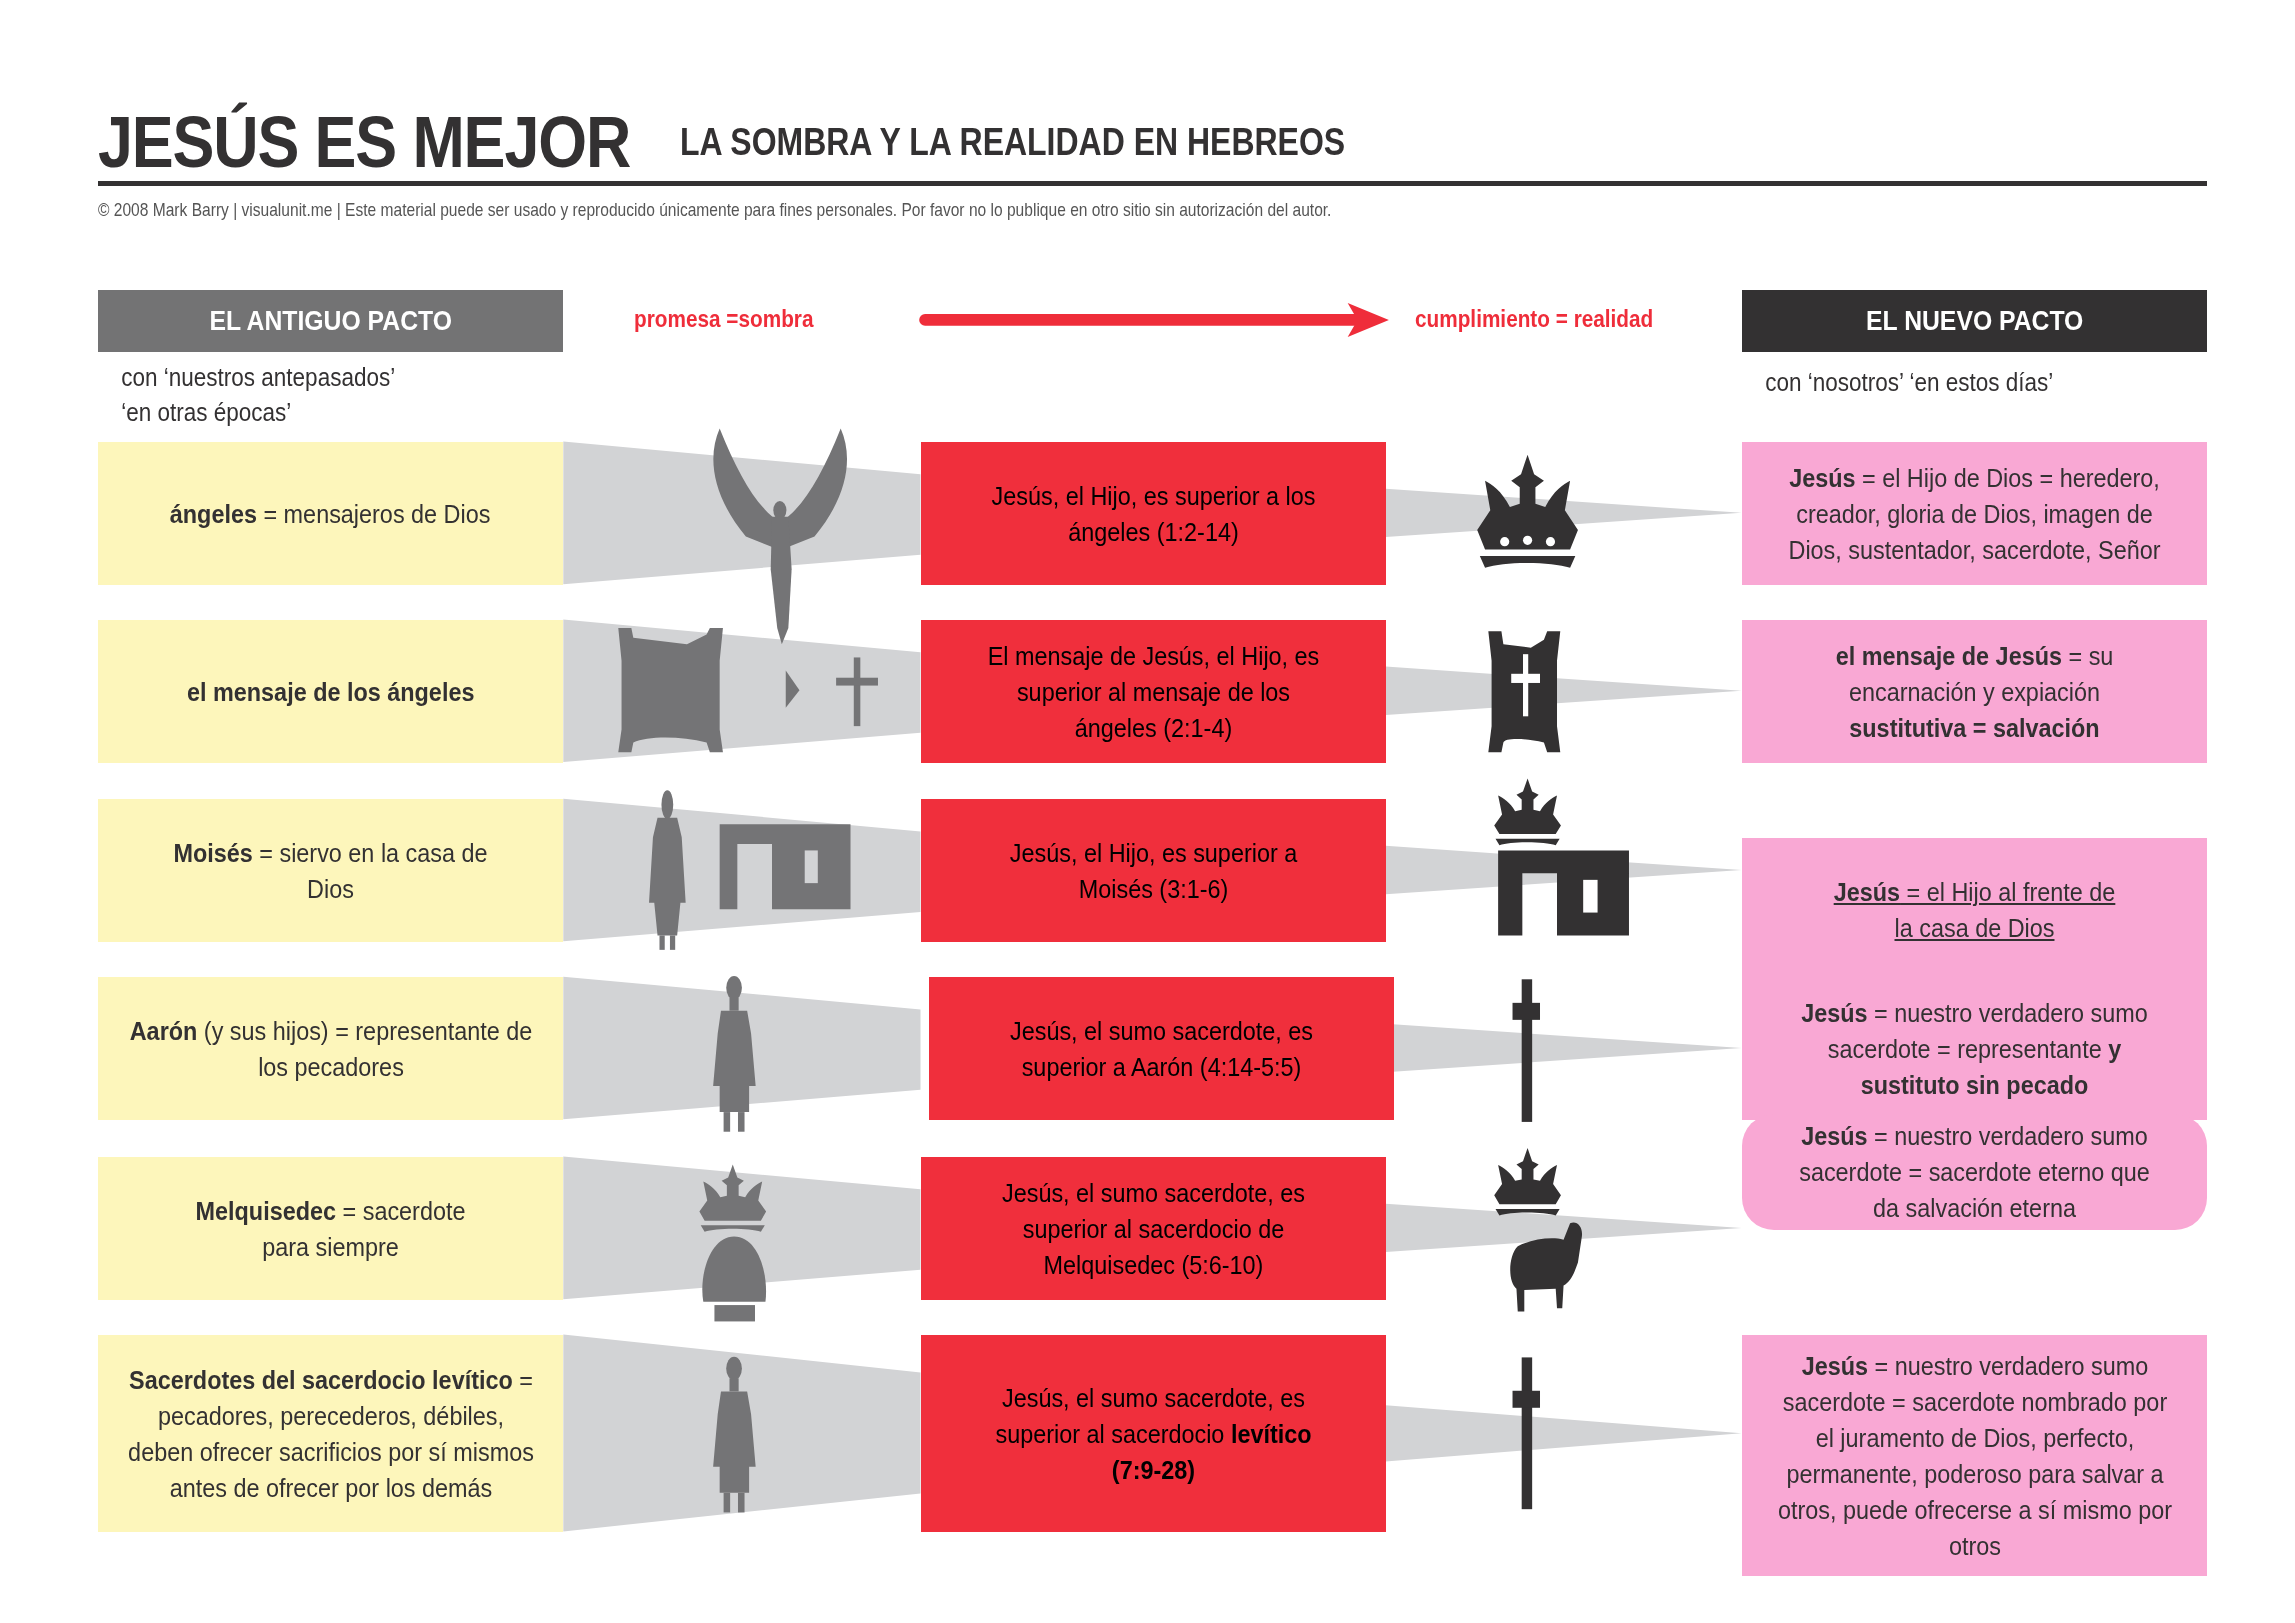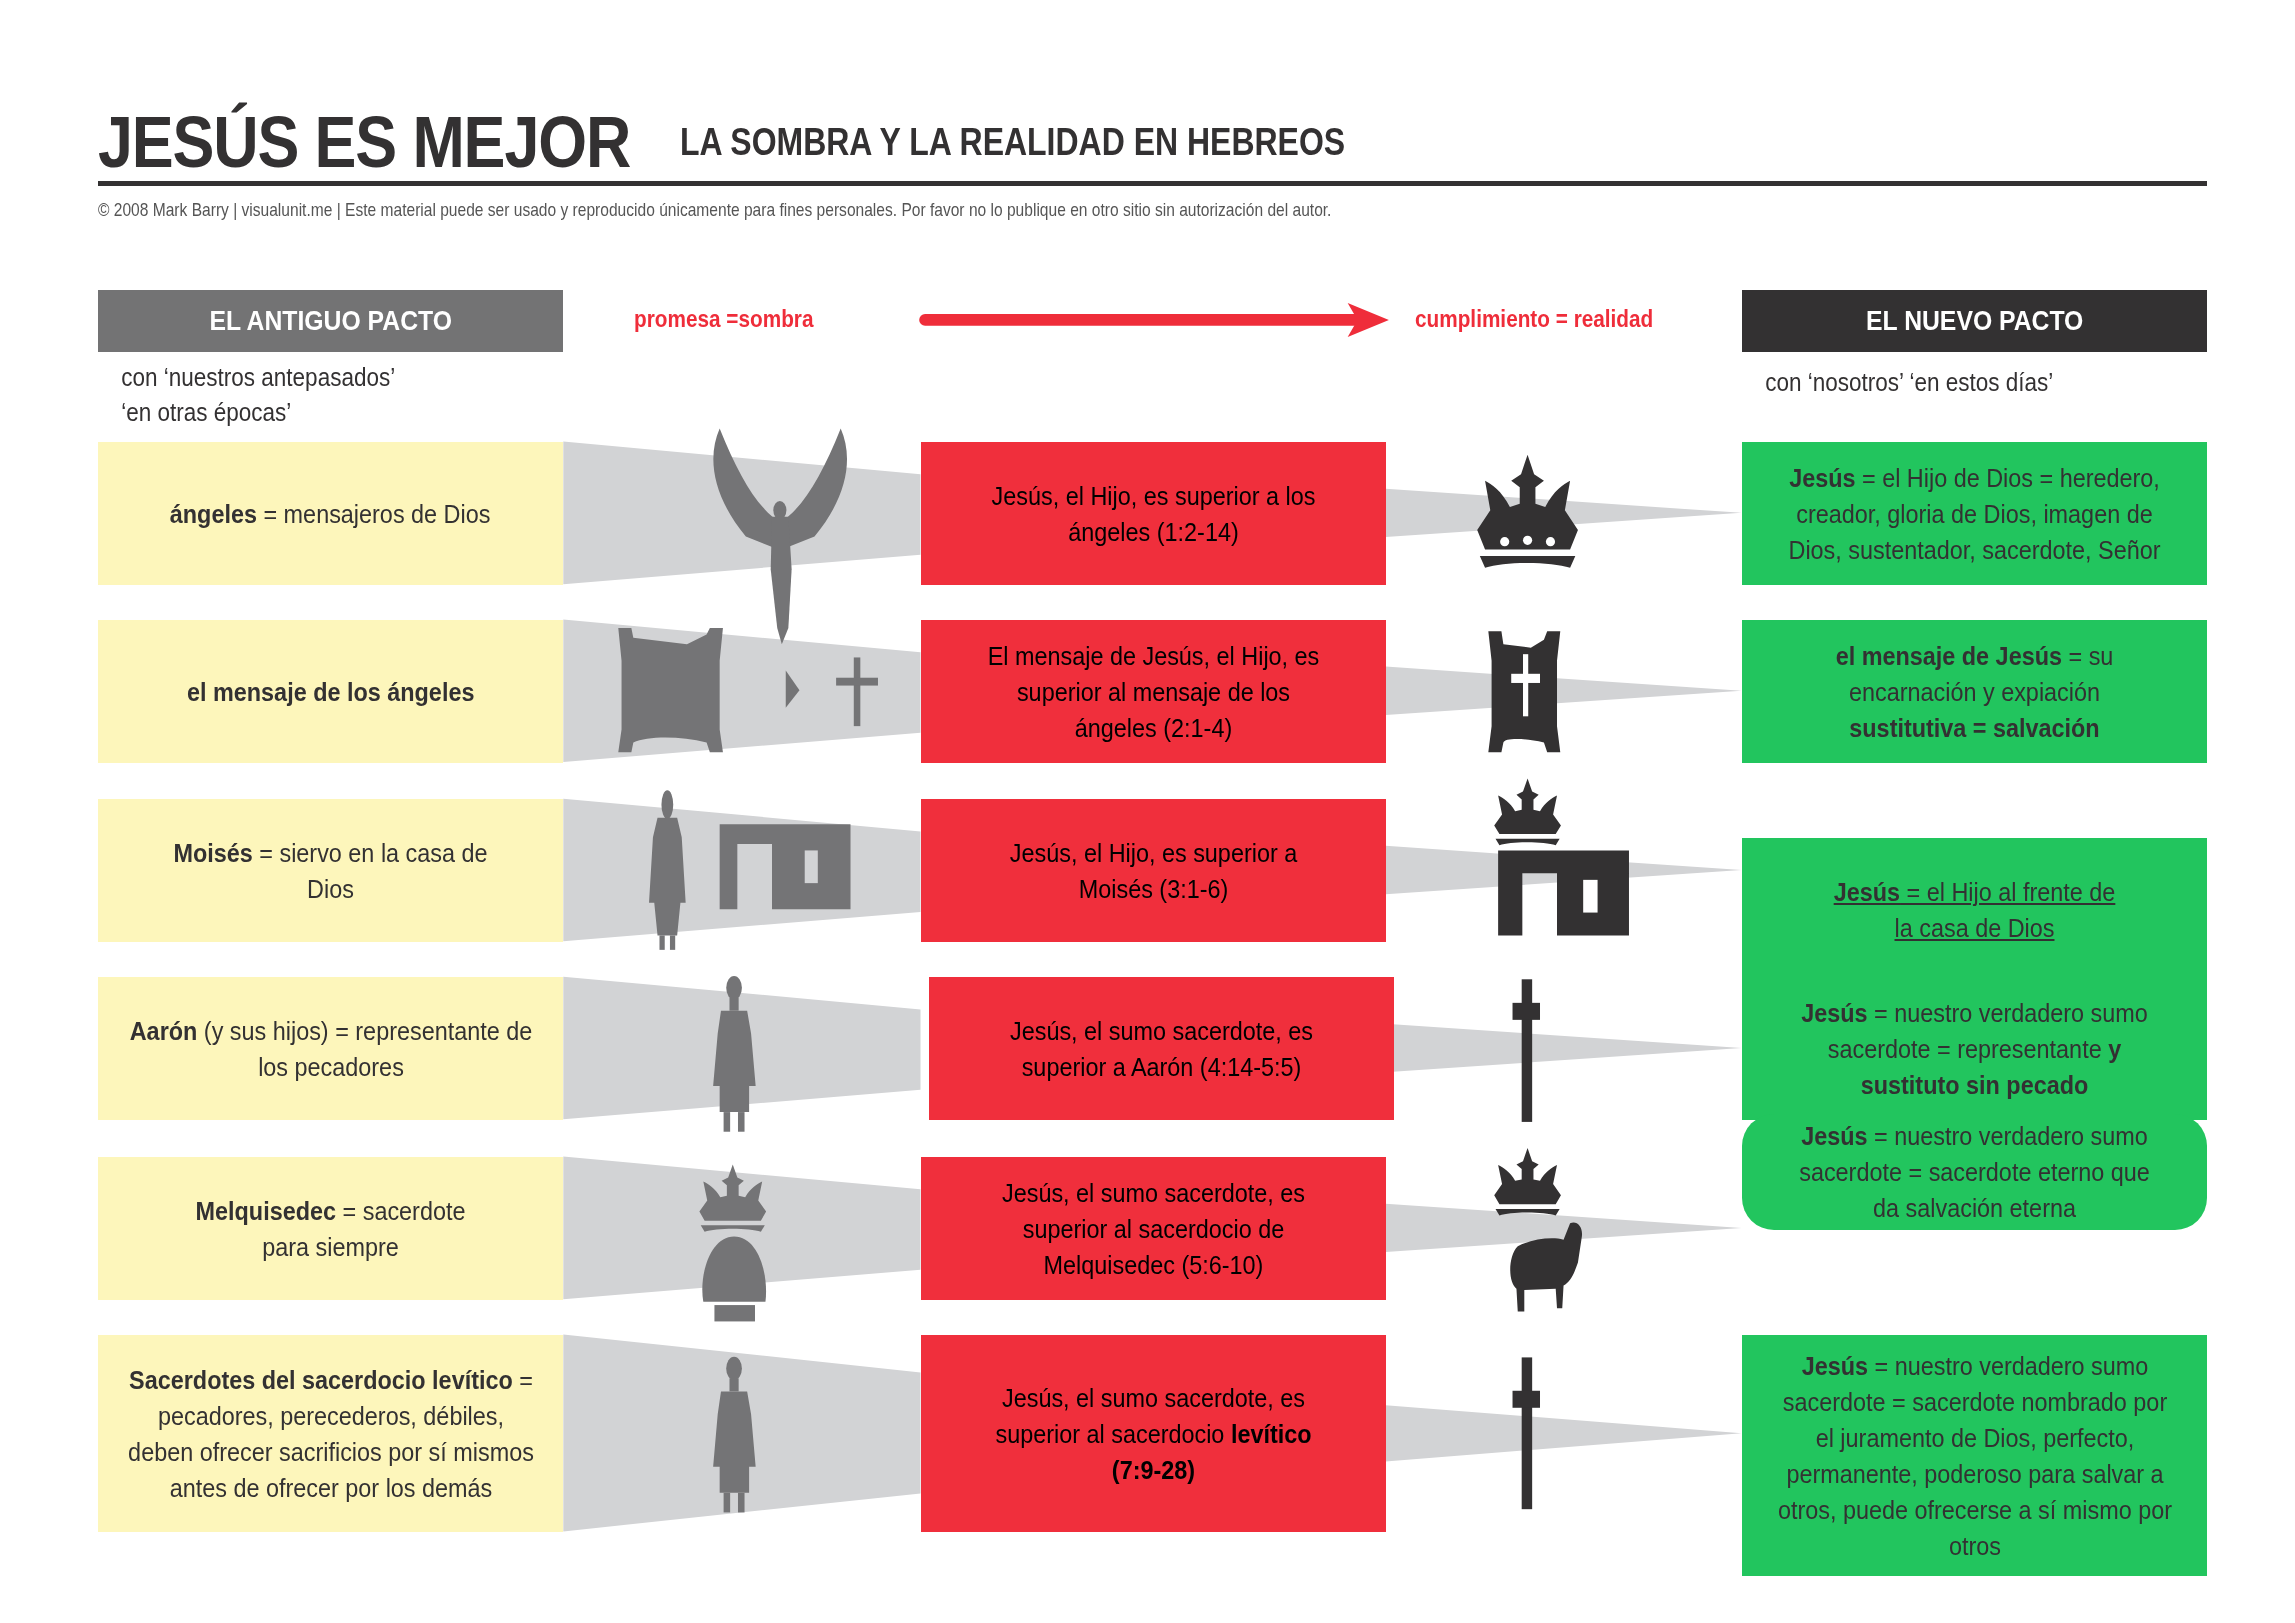--- a/index.html
+++ b/index.html
@@ -15,21 +15,21 @@
   .hdr-new { left:1742px; width:465px; background:#333132; }
   .flow-label { top:306px; color:#ef2d3a; font-weight:bold; font-size:23.6px; white-space:nowrap; }
   .flow-label span { display:inline-block; transform:scaleX(0.88); transform-origin:left center; }
   .cov-sub { text-align:left; font-size:25px; line-height:35px; color:#333132; }
   .cov-sub div { transform:scaleX(0.9); }
   .box { display:flex; align-items:center; justify-content:center; text-align:center; font-size:26px; line-height:36px; box-sizing:border-box; padding:0 13px; }
   .box .txt { transform:scaleX(0.9); }
   .box b { font-weight:bold; }
   .old { left:98px; width:465px; background:#fdf6bb; color:#333132; }
   .mid { left:921px; width:465px; background:#f02f3c; color:#000000; }
-  .new { left:1742px; width:465px; background:#22c55e; color:#333132; }
+  .new { left:1742px; width:465px; background:#f9a8d4; color:#333132; }
   svg.layer { position:absolute; left:0; top:0; }
 </style>
 </head>
 <body>
 
 <div class="abs title">JESÚS ES MEJOR</div>
 <div class="abs subtitle">LA SOMBRA Y LA REALIDAD EN HEBREOS</div>
 <div class="abs rule"></div>
 <div class="abs copyright">© 2008 Mark Barry | visualunit.me | Este material puede ser usado y reproducido únicamente para fines personales. Por favor no lo publique en otro sitio sin autorización del autor.</div>
 

